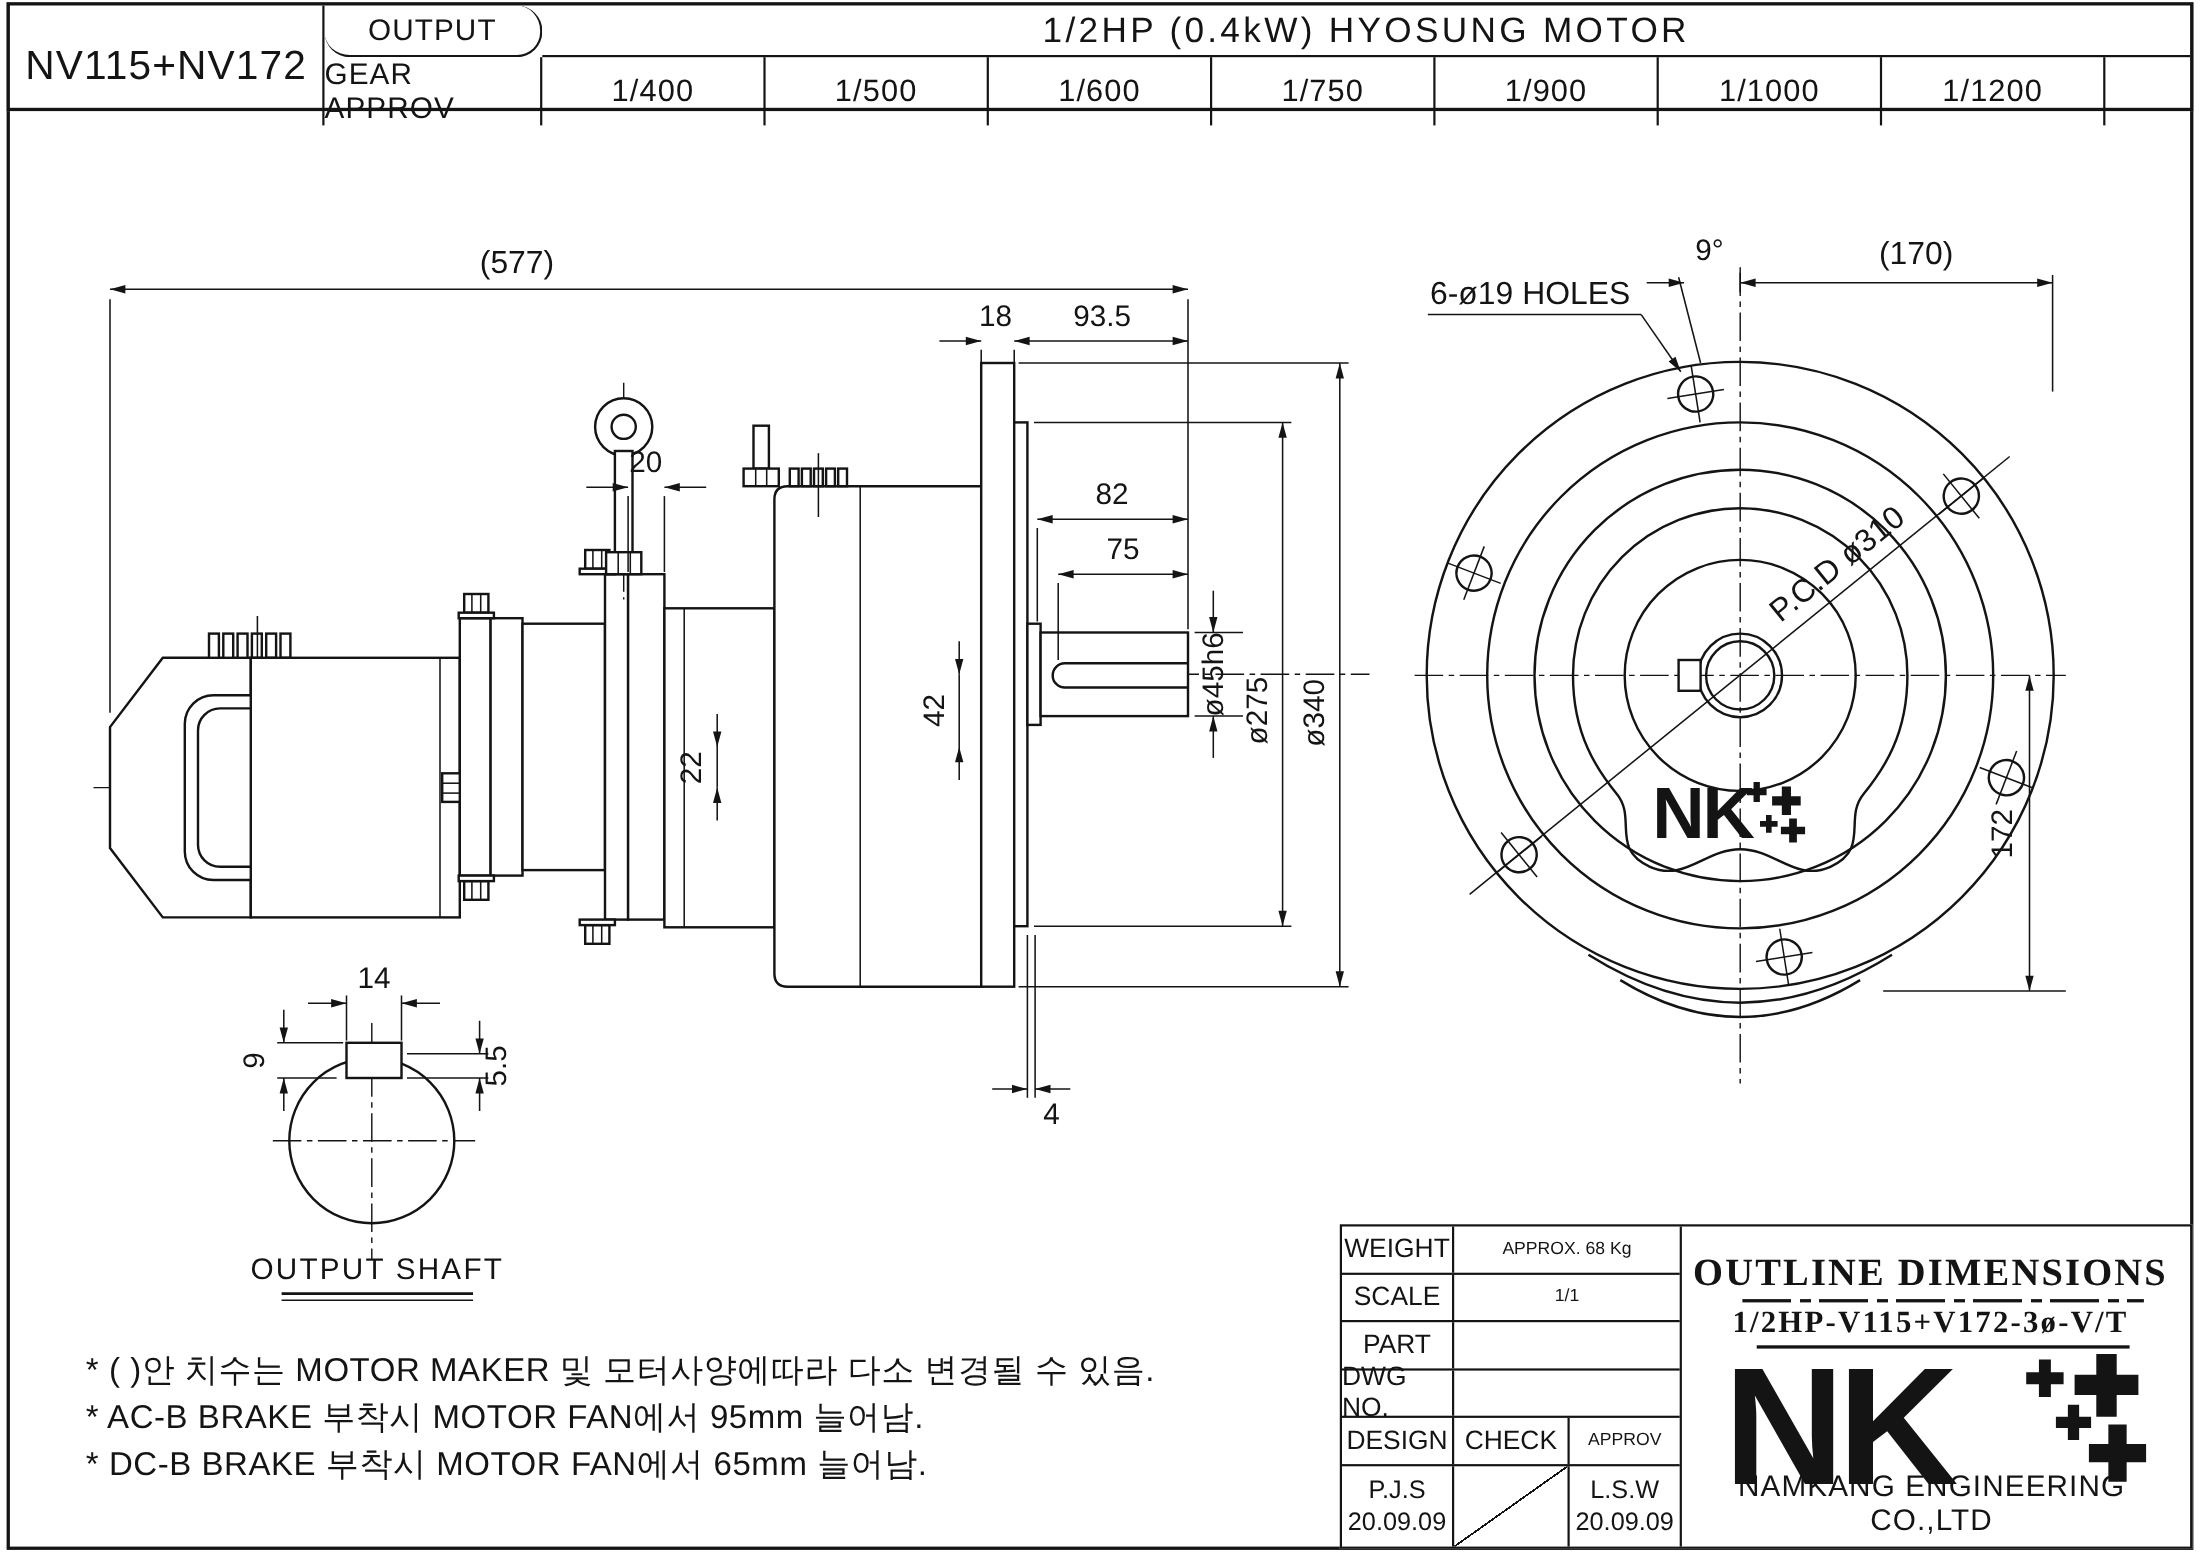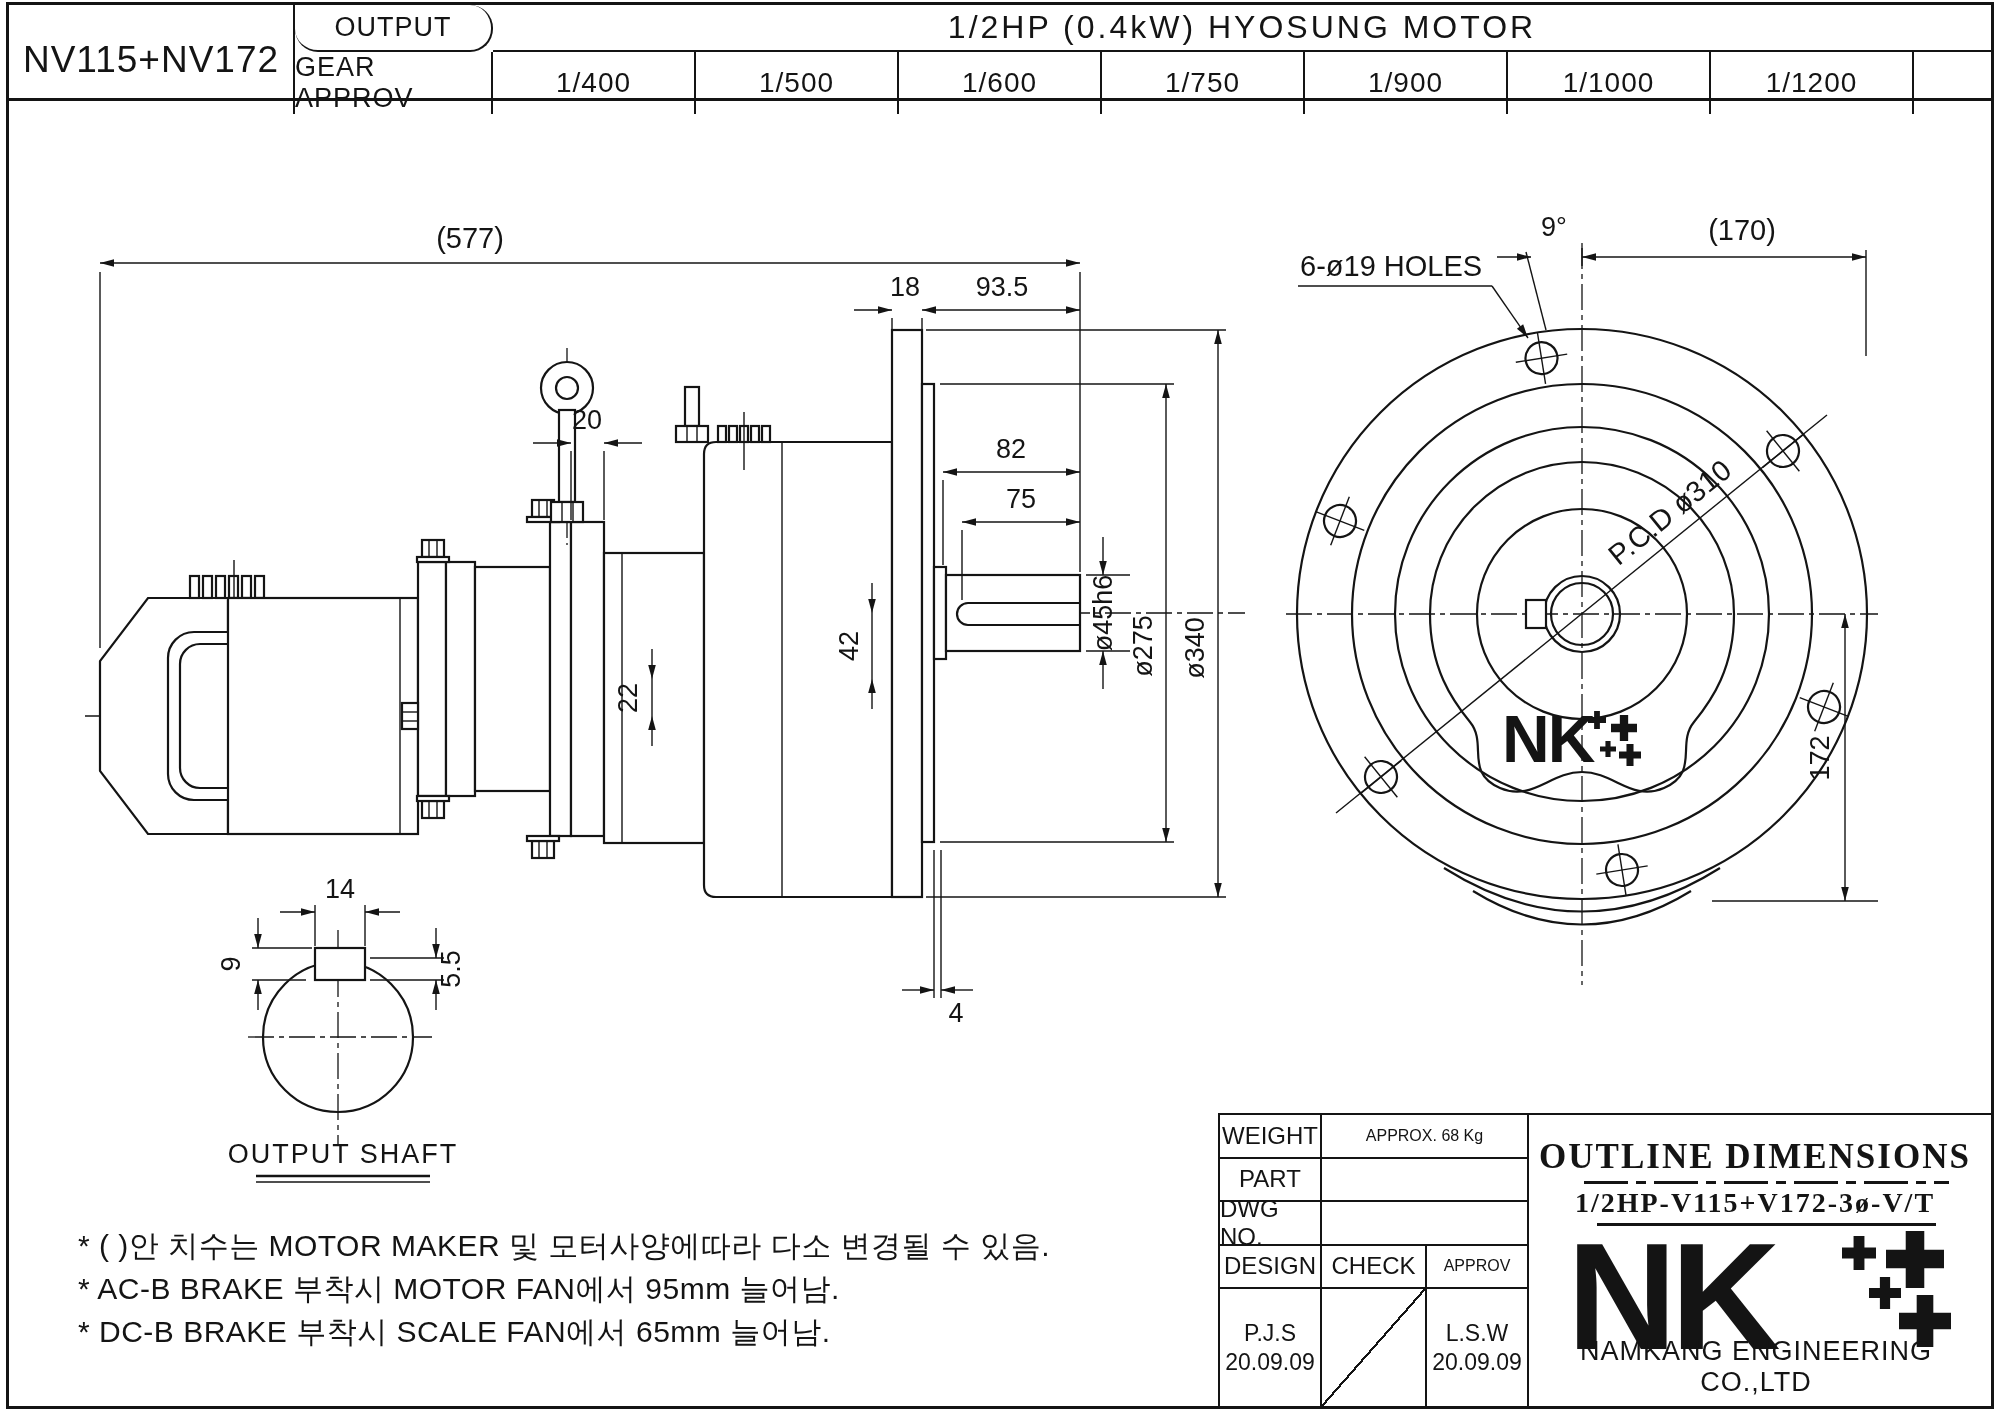--- a/index.html
+++ b/index.html
@@ -326,28 +326,32 @@
     </g>
     <text class="txtm" x="343" y="1163" font-size="31" letter-spacing="2">OUTPUT SHAFT</text>
     <line x1="256" y1="1176" x2="430" y2="1176" stroke="#141414" stroke-width="2.5"></line>
     <line x1="256" y1="1182" x2="430" y2="1182" stroke="#141414" stroke-width="1.5"></line>
   </g>
 </svg>
 
 <div class="notes">
   <div>* ( )안 치수는 MOTOR MAKER 및 모터사양에따라 다소 변경될 수 있음.</div>
   <div>* AC-B BRAKE 부착시 MOTOR FAN에서 95mm 늘어남.</div>
-  <div>* DC-B BRAKE 부착시 SCALE FAN에서 65mm 늘어남.</div>
+  <div>* DC-B BRAKE 부착시 MOTOR FAN에서 65mm 늘어남.</div>
 </div>
 
 <div class="tb">
   <div class="tb-left">
     <div class="tb-row">
       <div class="tb-lab">WEIGHT</div>
       <div class="tb-val">APPROX. 68 Kg</div>
+    </div>
+    <div class="tb-row">
+      <div class="tb-lab">SCALE</div>
+      <div class="tb-val">1/1</div>
     </div>
     <div class="tb-row">
       <div class="tb-lab">PART</div>
       <div class="tb-val"></div>
     </div>
     <div class="tb-row">
       <div class="tb-lab">DWG NO.</div>
       <div class="tb-val"></div>
     </div>
     <div class="tb-row">

